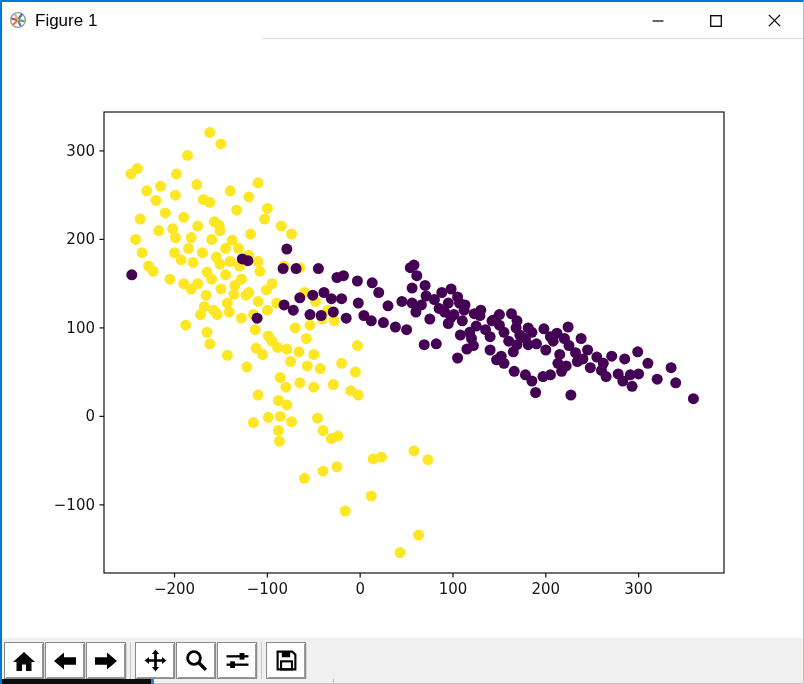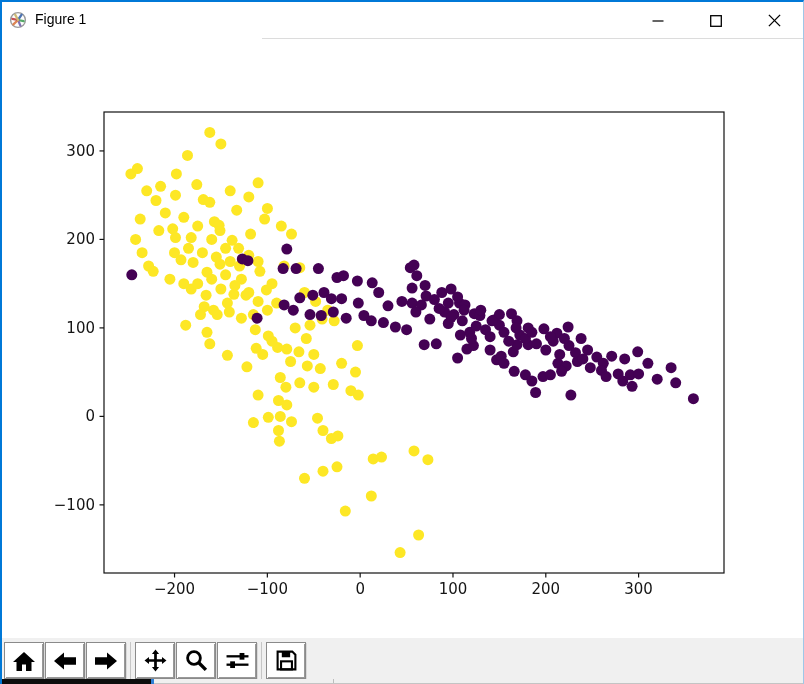--- a/index.html
+++ b/index.html
@@ -4,21 +4,21 @@
 <style>
   html,body { margin:0; padding:0; background:#cccccc; }
   .window {
     position:relative; width:804px; height:684px; box-sizing:border-box;
     background:#ffffff; overflow:hidden;
     border-left:2px solid #0078d7; border-top:2px solid #0078d7; border-right:1px solid #9ec7e8;
     font-family:"Liberation Sans", sans-serif;
   }
   .titlebar { position:absolute; top:0; left:0; right:0; height:37px; background:#ffffff; }
   .app-icon { position:absolute; left:7px; top:9px; width:18px; height:18px; }
-  .title-text { position:absolute; left:33px; top:9px; font-size:14px; color:#000000; white-space:nowrap; }
+  .title-text { position:absolute; left:33px; top:9px; font-size:17px; color:#000000; white-space:nowrap; }
   .win-controls { position:absolute; top:0; right:0; height:37px; display:flex; }
   .win-btn { width:58px; height:37px; display:flex; align-items:center; justify-content:center; background:transparent; border:none; padding:0; cursor:default; }
   .titlebar-line { position:absolute; top:36px; left:260px; right:0; height:1px; background:#dcdcdc; }
 
   .canvas { position:absolute; top:37px; left:0; width:801px; height:599px; background:#ffffff; }
   #plot-svg { display:block; width:801px; height:599px; }
   #plot-svg text { font-family:"DejaVu Sans", sans-serif; font-size:15px; fill:#151515; }
 
   .toolbar { position:absolute; top:636px; left:0; width:801px; height:41px; background:#f0f0f0; }
   .tb-btn {

